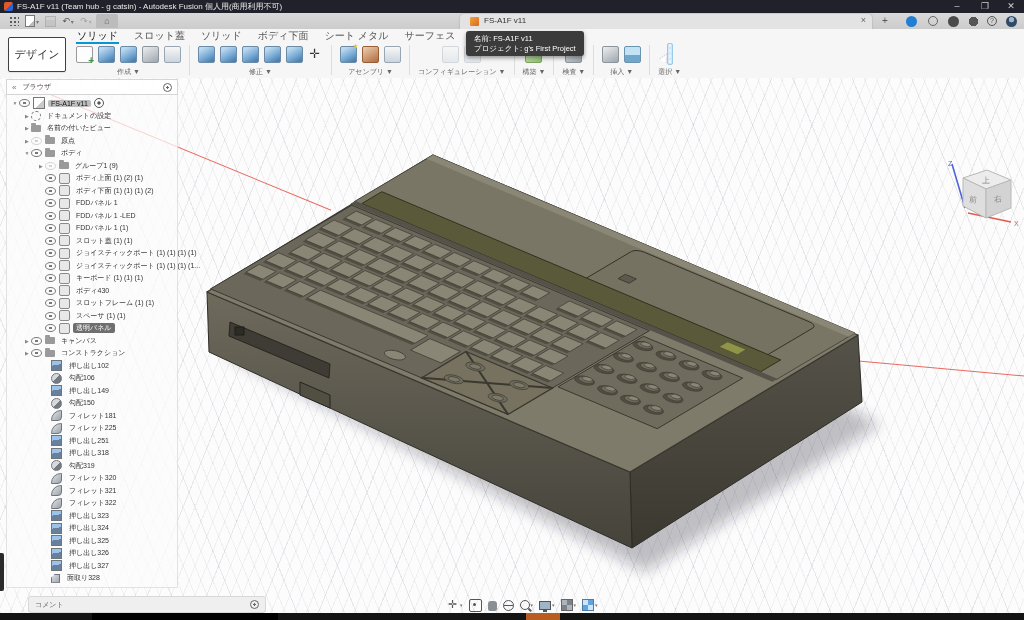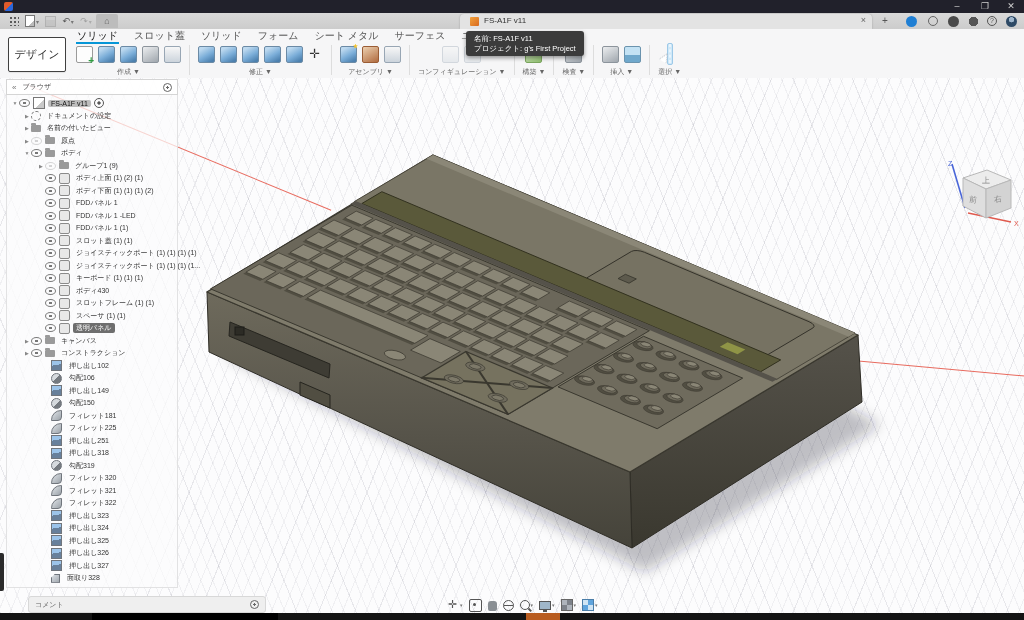--- a/index.html
+++ b/index.html
@@ -120,20 +120,21 @@
   #taskbar{position:absolute;left:0;top:613px;width:1024px;height:7px;background:#141414;}
   #taskbar .seg1{position:absolute;left:92px;top:0;width:186px;height:7px;background:#000;}
   #taskbar .orange{position:absolute;left:526px;top:0;width:34px;height:7px;background:#b85c20;}
   #lefthandle{position:absolute;left:0;top:553px;width:4px;height:38px;background:#2b2b2b;z-index:25;border-radius:0 2px 2px 0;}
 </style>
 </head>
 <body>
 
 <div id="titlebar">
   <span class="fusion-badge"></span>
+  <span class="ttl">FS-A1F v11 (Team hub - g catsin) - Autodesk Fusion 個人用(商用利用不可)</span>
   <span class="winbtn" style="right:56px;">–</span>
   <span class="winbtn" style="right:28px;">❐</span>
   <span class="winbtn" style="right:2px;">✕</span>
 </div>
 
 <div id="tabstrip">
   <div class="qat" style="left:6px;">
     <span class="qicon">
         <span class="grid9"></span>
       </span>
@@ -167,21 +168,21 @@
   <span class="rtico" style="left:987px;border:1.5px solid #555;width:8px;height:8px;text-align:center;font-size:7px;color:#555;line-height:8px;">?</span>
   <span class="rtico" style="left:1006px;background:radial-gradient(circle at 50% 35%, #9fb6cc 28%, #2e4a66 30%);"></span>
 </div>
 
 <div id="ribbon">
   <div id="wsbtn">デザイン ▼</div>
   <div id="rtabs">
       <span class="rtab active">ソリッド</span>
       <span class="rtab">スロット蓋</span>
       <span class="rtab">ソリッド</span>
-      <span class="rtab">フォーム</span>
+      <span class="rtab">ボディ下面</span>
       <span class="rtab">シート メタル</span>
       <span class="rtab">サーフェス</span>
       <span class="rtab">ユーティリティ</span>
       <span class="rtab">管理</span>
     </div>
   <div id="rgroups">
       <div class="rgroup">
         <div class="icons">
           <span class="tile t-white"></span>
           <span class="tile t-blue"></span>

